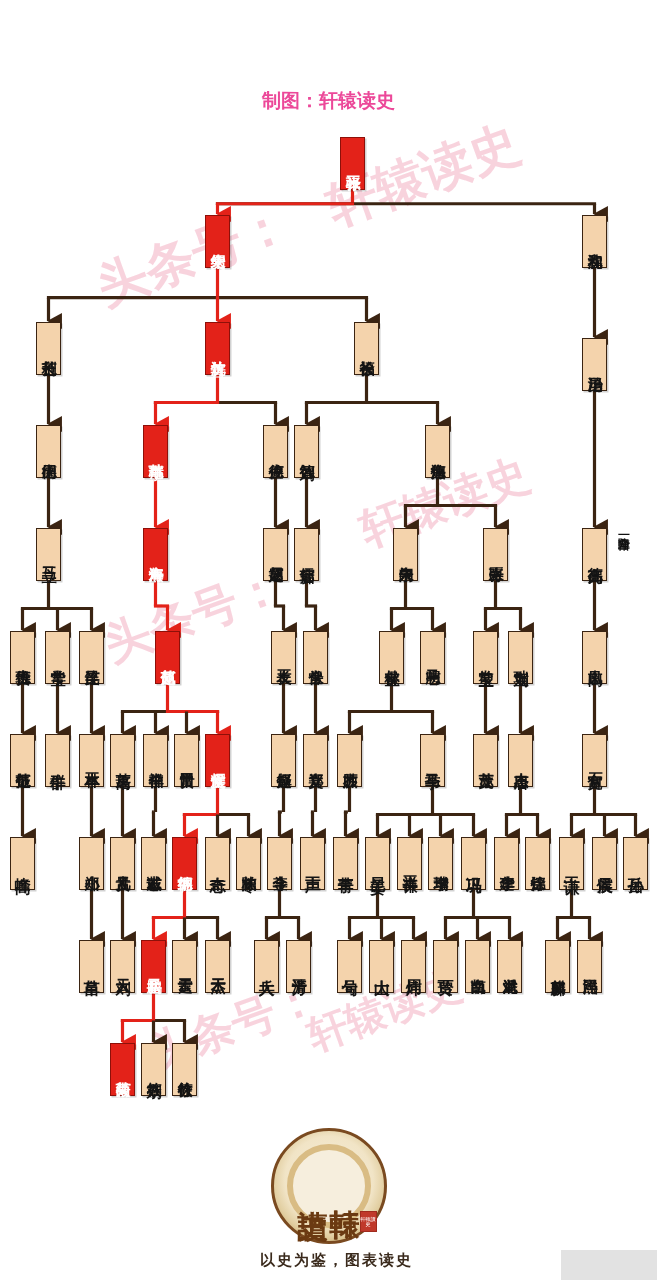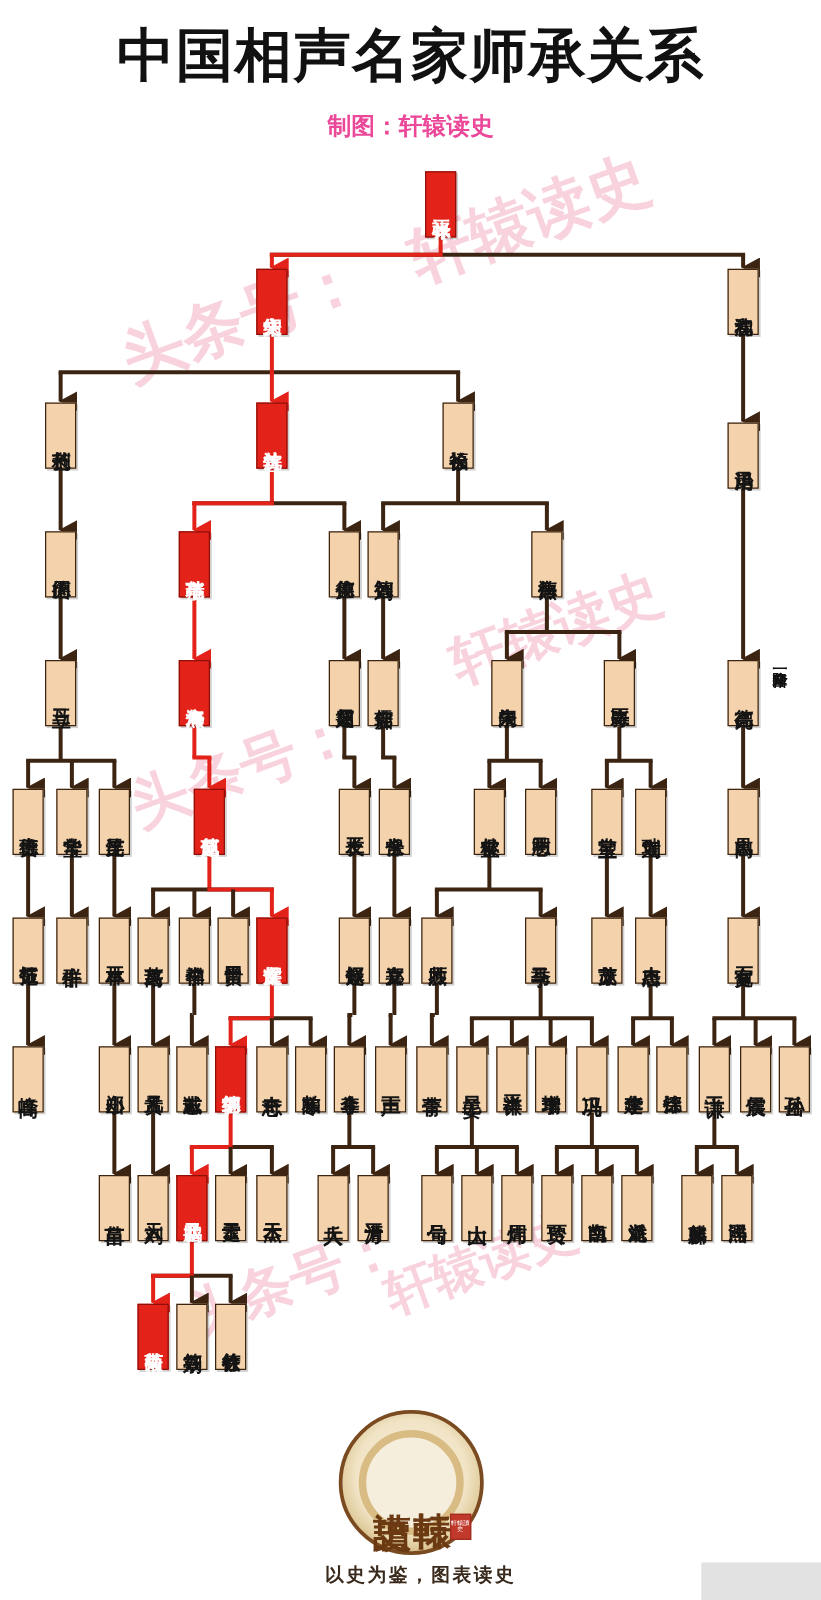--- a/index.html
+++ b/index.html
@@ -511,21 +511,20 @@
         <span>尚筱菊</span>
       </div>
       <div class="node" style="left: 141px; top: 1043px; width: 25px; height: 53px; font-size: 15px;">
         <span>刘筱亭</span>
       </div>
       <div class="node" style="left: 172px; top: 1043px; width: 25px; height: 53px; font-size: 15px;">
         <span>徐筱竹</span>
       </div>
     </div>
 
-  <div class="title">中国相声名家师承关系</div>
   <div class="subtitle">制图：轩辕读史</div>
 
   <div id="annot-layer">
       <div class="annot" style="left: 618px; top: 528px;">自降一辈</div>
     </div>
 
   <div class="logo-wrap" style="top:1128px;">
     <div class="seal">
       <div class="seal-inner"></div>
       <div class="seal-text">

